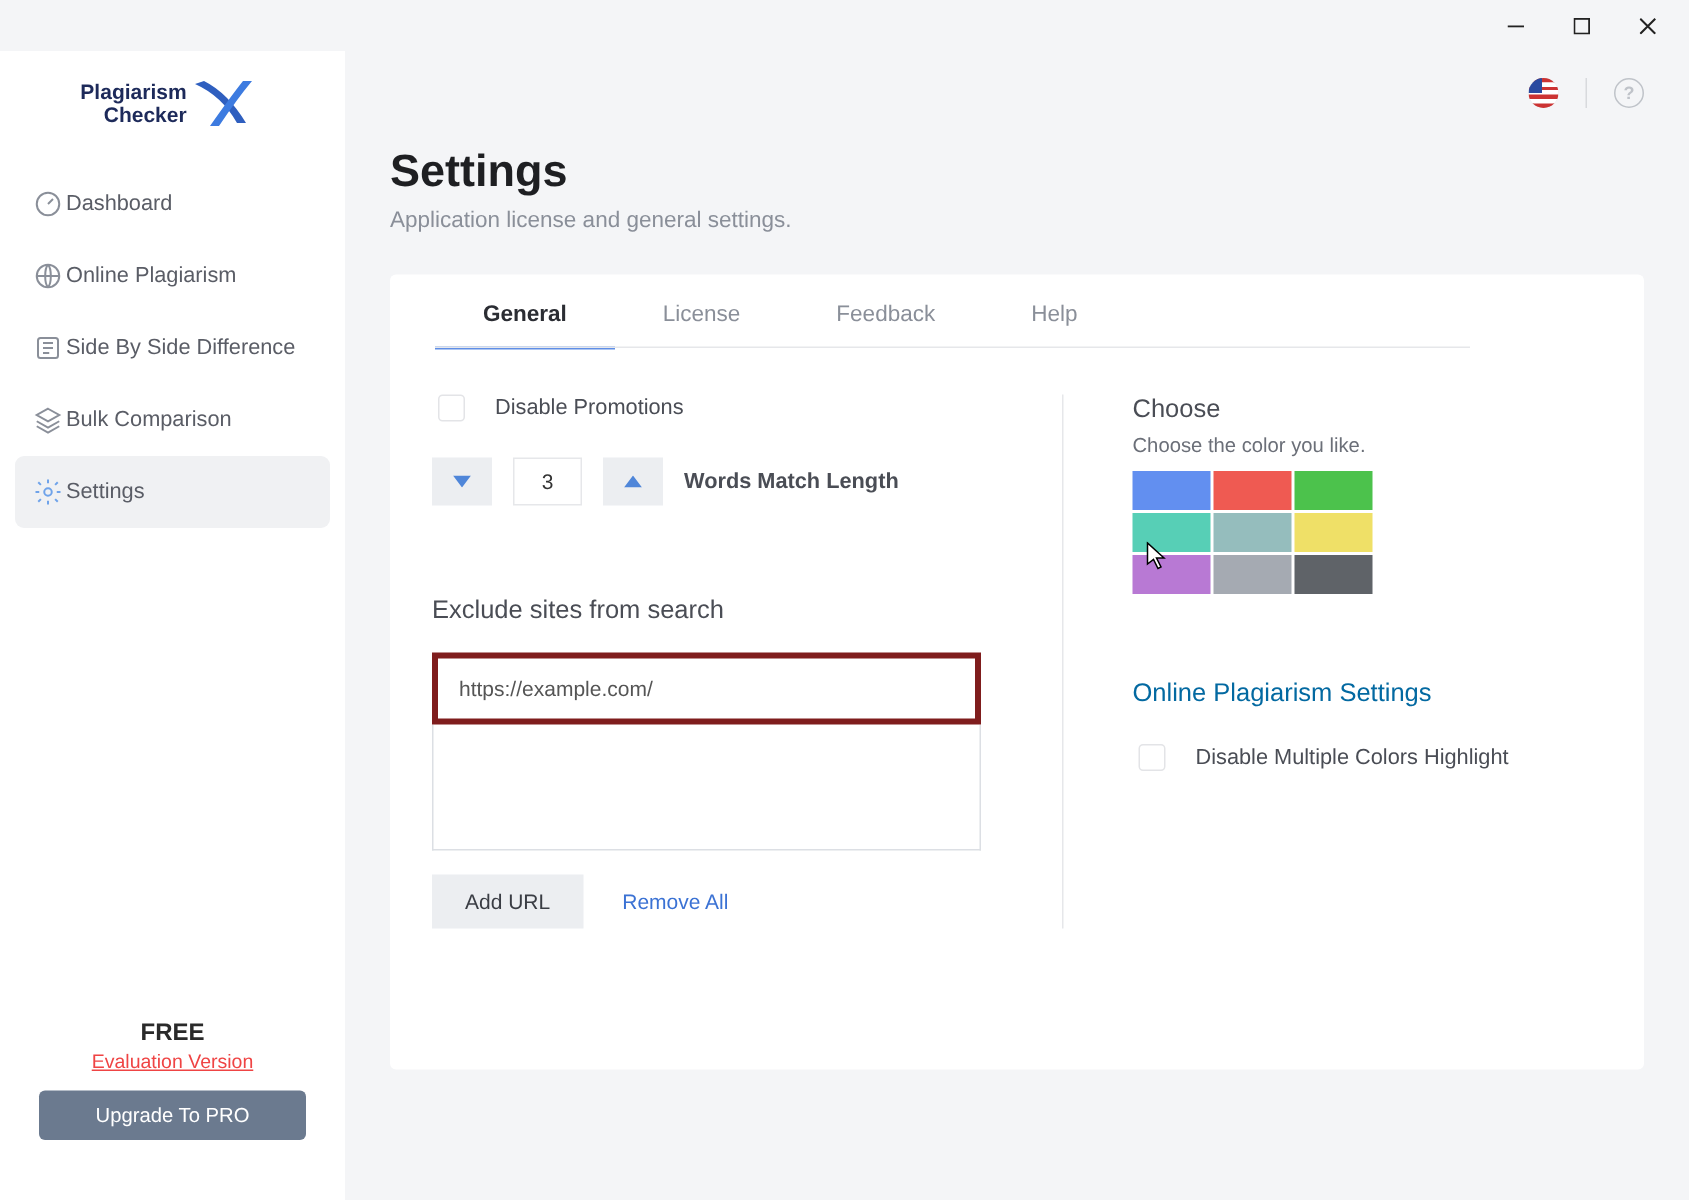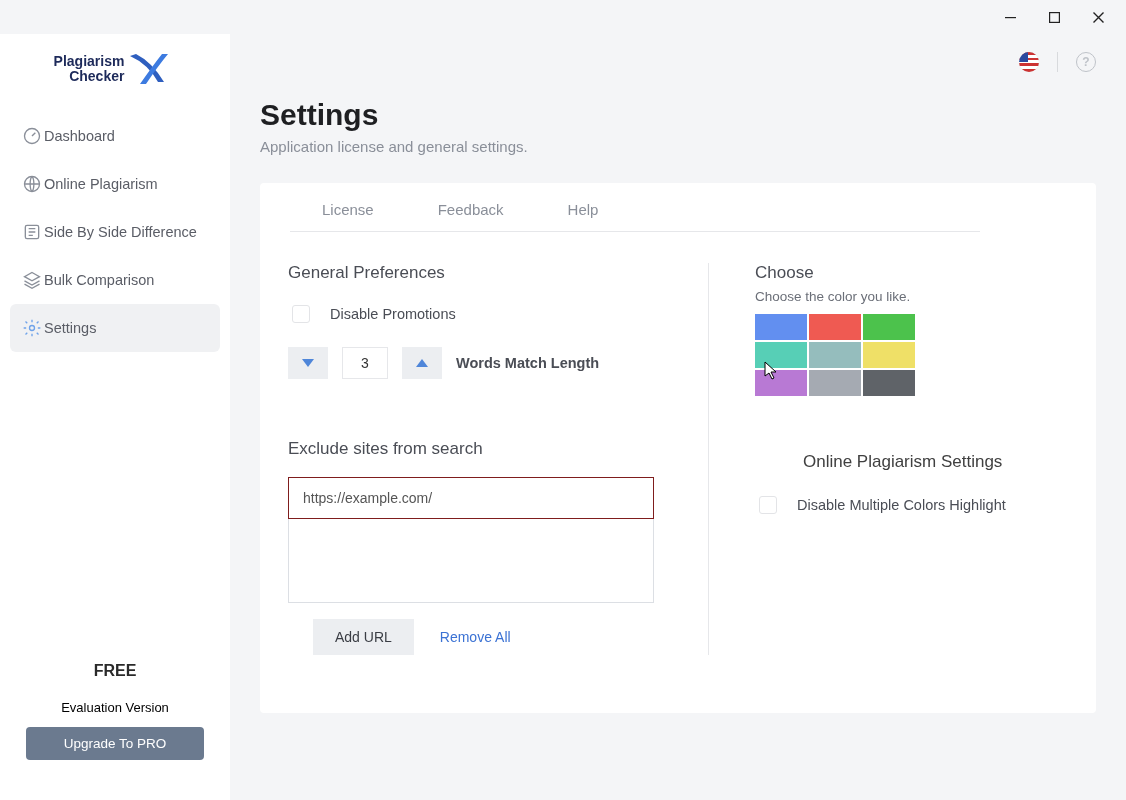--- a/index.html
+++ b/index.html
@@ -19,21 +19,21 @@
 
   .nav { flex: 1; padding: 0 10px; }
   .nav-item { display: flex; align-items: center; gap: 2px; padding: 14px 12px; color: #5a5d66; font-size: 14.5px; border-radius: 6px; cursor: pointer; }
   .nav-item.active { background: #f0f1f3; }
   .nav-ico { width: 20px; height: 20px; flex-shrink: 0; display: flex; align-items: center; justify-content: center; color: #8a8f99; }
   .nav-item.active .nav-ico { color: #6fa3ea; }
   .nav-ico svg { width: 20px; height: 20px; }
 
   .sidebar-footer { padding: 0 26px 40px 26px; text-align: center; }
   .plan-free { font-weight: 700; font-size: 16px; color: #2a2a2a; }
-  .plan-sub { font-size: 13px; color: #000000; margin-top: 20px; }
+  .plan-sub { font-size: 13px; color: #ef4444; margin-top: 2px; text-decoration: underline; }
   .upgrade-btn { margin-top: 12px; width: 100%; padding: 9px 0; background: #6b7a8f; color: #fff; border: none; border-radius: 4px; font-size: 13.5px; cursor: pointer; }
 
   
   .content { flex: 1; padding: 0 30px 30px 30px; position: relative; }
   .top-icons { position: absolute; top: 18px; right: 30px; display: flex; align-items: center; gap: 18px; }
   .flag { width: 20px; height: 20px; border-radius: 50%; overflow: hidden; position: relative; background: #fff; box-shadow: 0 0 0 0.5px #ccc inset; }
   .flag .stripe { position:absolute; left:0; right:0; height:14%; }
   .divider-v { width: 1px; height: 20px; background: #d8dadd; }
   .help-circ { width: 20px; height: 20px; border: 1.6px solid #bfc3c9; border-radius: 50%; display:flex; align-items:center; justify-content:center; color:#bfc3c9; font-size:12px; font-weight:600; cursor:pointer; }
 
@@ -59,32 +59,32 @@
   .chk { width: 18px; height: 18px; border: 1.5px solid #e3e4e7; border-radius: 3px; background:#fff; cursor:pointer; }
   .chk-label { font-size: 14.5px; color: #4a4d55; }
 
   .stepper-row { display:flex; align-items:center; gap: 14px; padding-left: 0;}
   .step-btn { width: 40px; height: 32px; background: #eceef1; display:flex; align-items:center; justify-content:center; cursor:pointer; }
   .step-btn svg { width:12px; height:8px; fill:#4f86d9; }
   .step-val { width: 46px; height: 32px; border: 1px solid #e6e7ea; background:#fff; text-align:center; line-height:30px; font-size:14px; color:#333; }
   .step-label { font-size: 14.5px; color: #4a4d55; font-weight: bold; }
 
   .exclude-title { font-size: 17px; color: #4a4d55; margin-top: 60px; margin-bottom: 18px; font-weight:400;}
-  .url-input { width: 366px; padding: 12px 14px; border: 1px solid #7f1d1d; font-size: 14px; color:#555; outline:none; }
+  .url-input { width: 366px; padding: 12px 14px; border: 4px solid #7f1d1d; font-size: 14px; color:#555; outline:none; }
   .url-list { width: 366px; height: 84px; border: 1px solid #dcdfe4; border-top:none; }
-  .url-actions { display:flex; align-items:center; gap: 26px; margin-top: 16px; margin-left: 25px; }
+  .url-actions { display:flex; align-items:center; gap: 26px; margin-top: 16px; }
   .add-url-btn { padding: 10px 22px; background:#eceef1; border:none; font-size:14px; color:#3a3d44; cursor:pointer; }
   .remove-link { color:#3b72d4; font-size:14px; cursor:pointer; }
 
   .themes-sub { font-size: 13.5px; color:#6b6f78; margin-top:-16px; margin-bottom: 10px;}
   .swatches { display:flex; flex-direction:column; gap:2px; }
   .swatch-row { display:flex; gap:2px; }
   .swatch { width:52px; height:26px; cursor:pointer; }
 
-  .online-title { font-size: 17px; color:#404040; margin-top: 56px; font-weight:400; margin-bottom: 24px; margin-left: 48px;}
+  .online-title { font-size: 17px; color:#0369a1; margin-top: 56px; font-weight:400; margin-bottom: 24px;}
 
   
   .cursor { position:absolute; left:534px; top:327px; pointer-events:none; }
   .cursor svg { width:15px; height:20px; }
 </style>
 </head>
 <body>
 
 <div class="titlebar">
   <div class="winbtn">
@@ -187,28 +187,28 @@
       <div class="help-circ">?</div>
     </div>
 
     <div class="page-header">
       <h1 class="page-title">Settings</h1>
       <p class="page-sub">Application license and general settings.</p>
     </div>
 
     <div class="card">
       <div class="tabs">
+        <div class="tab active">General</div>
         <div class="tab">License</div>
         <div class="tab">Feedback</div>
         <div class="tab">Help</div>
       </div>
 
       <div class="panel">
         <div class="col-left">
-          <div class="section-title">General Preferences</div>
 
           <div class="checkbox-row">
             <div class="chk"></div>
             <span class="chk-label">Disable Promotions</span>
           </div>
 
           <div class="stepper-row">
             <div class="step-btn">
               <svg viewBox="0 0 12 8">
                   <path d="M0 0 L12 0 L6 8 Z"></path>

